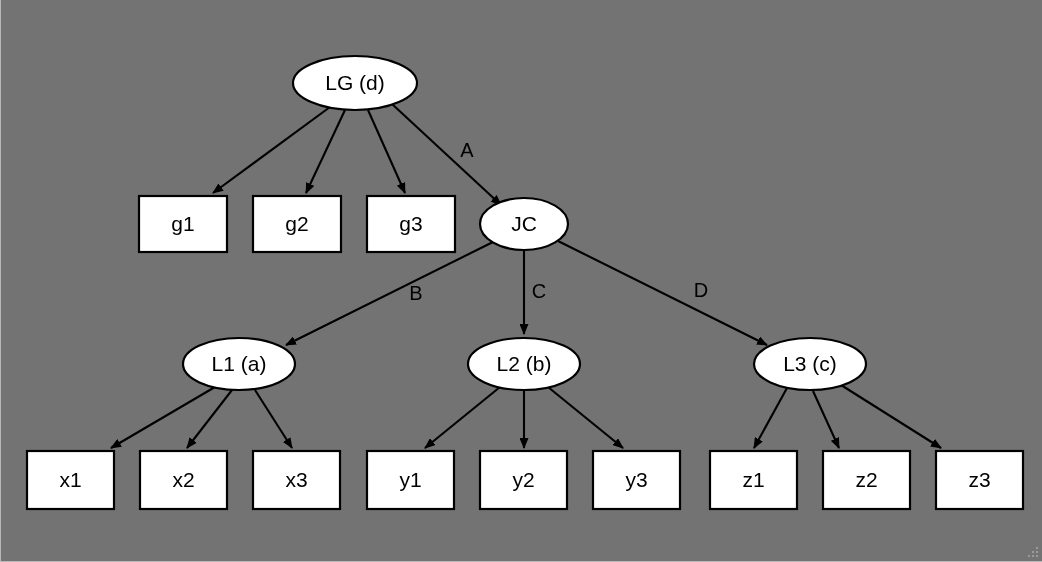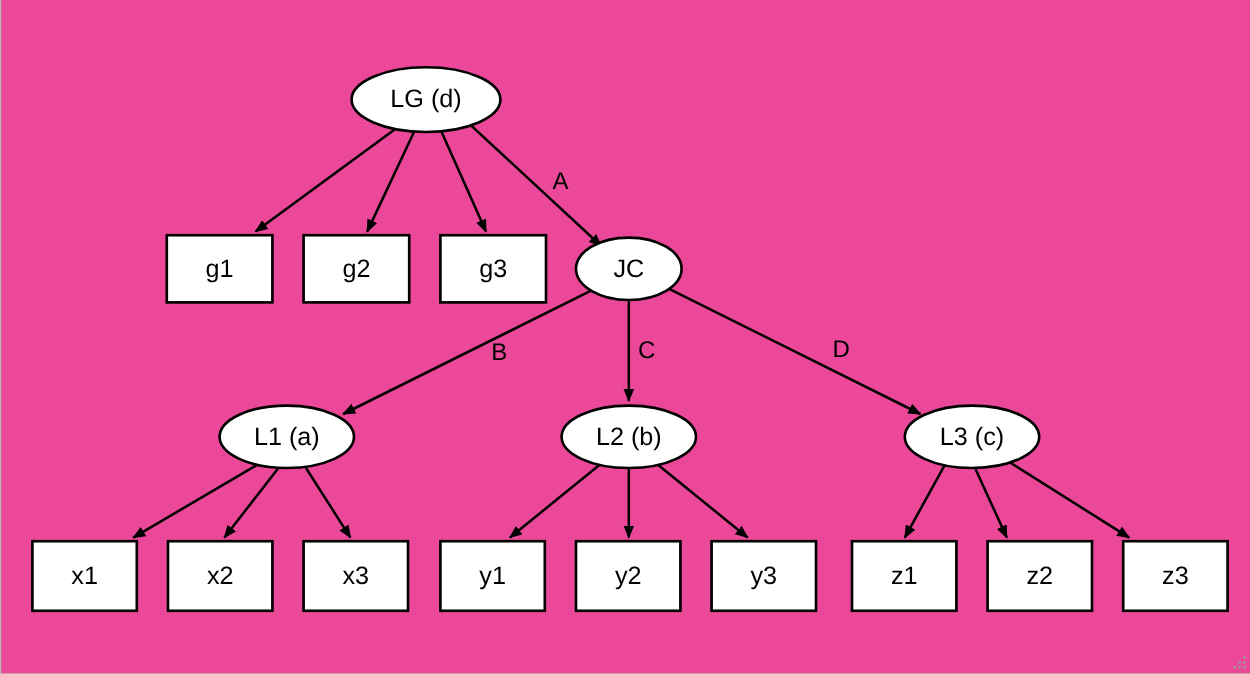--- a/index.html
+++ b/index.html
@@ -7,21 +7,21 @@
     padding: 0;
     background: #ffffff;
   }
   body {
     font-family: "Liberation Sans", sans-serif;
   }
   #canvas {
     position: relative;
     width: 1042px;
     height: 562px;
-    background: #ec4899;
+    background: #737373;
     border-left: 1px solid #b8b8b8;
     border-bottom: 1px solid #b8b8b8;
     box-sizing: border-box;
     overflow: hidden;
     text-decoration: underline;
   }
   #diagram-svg {
     position: absolute;
     left: 0;
     top: 0;

